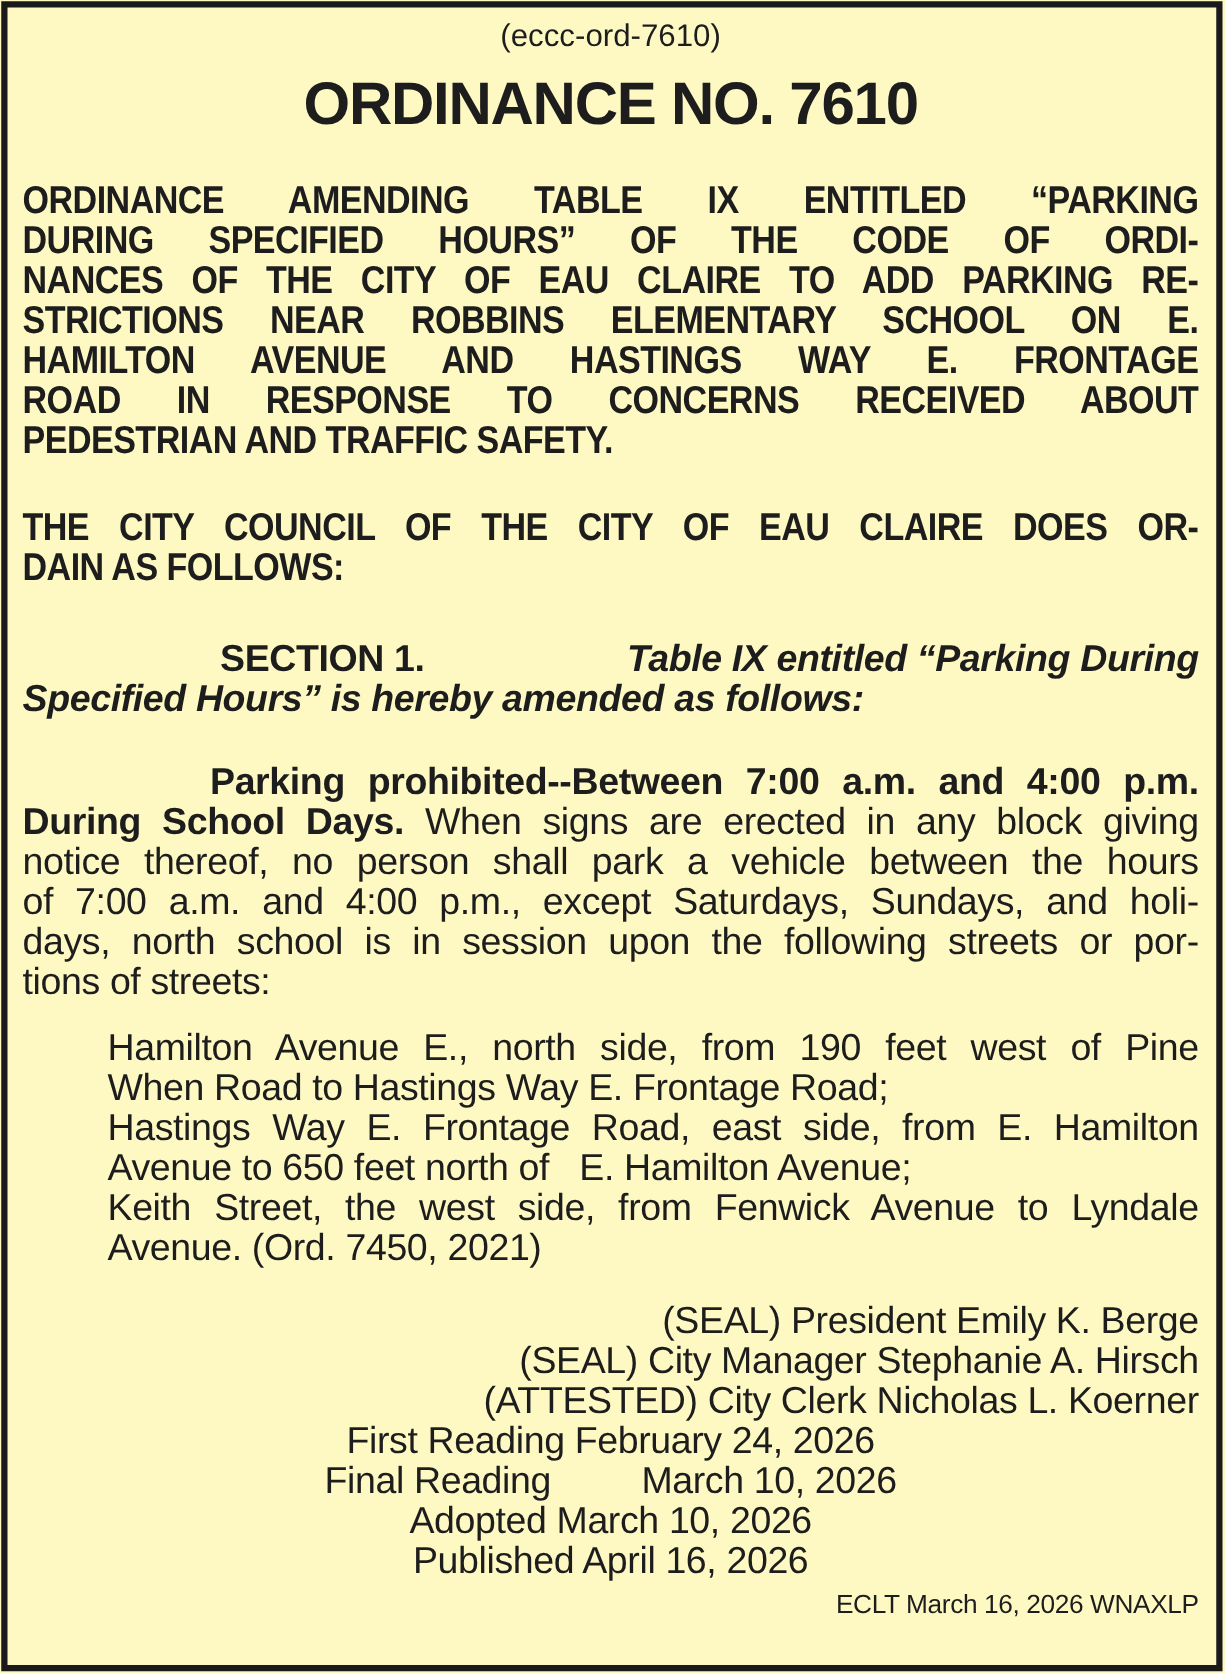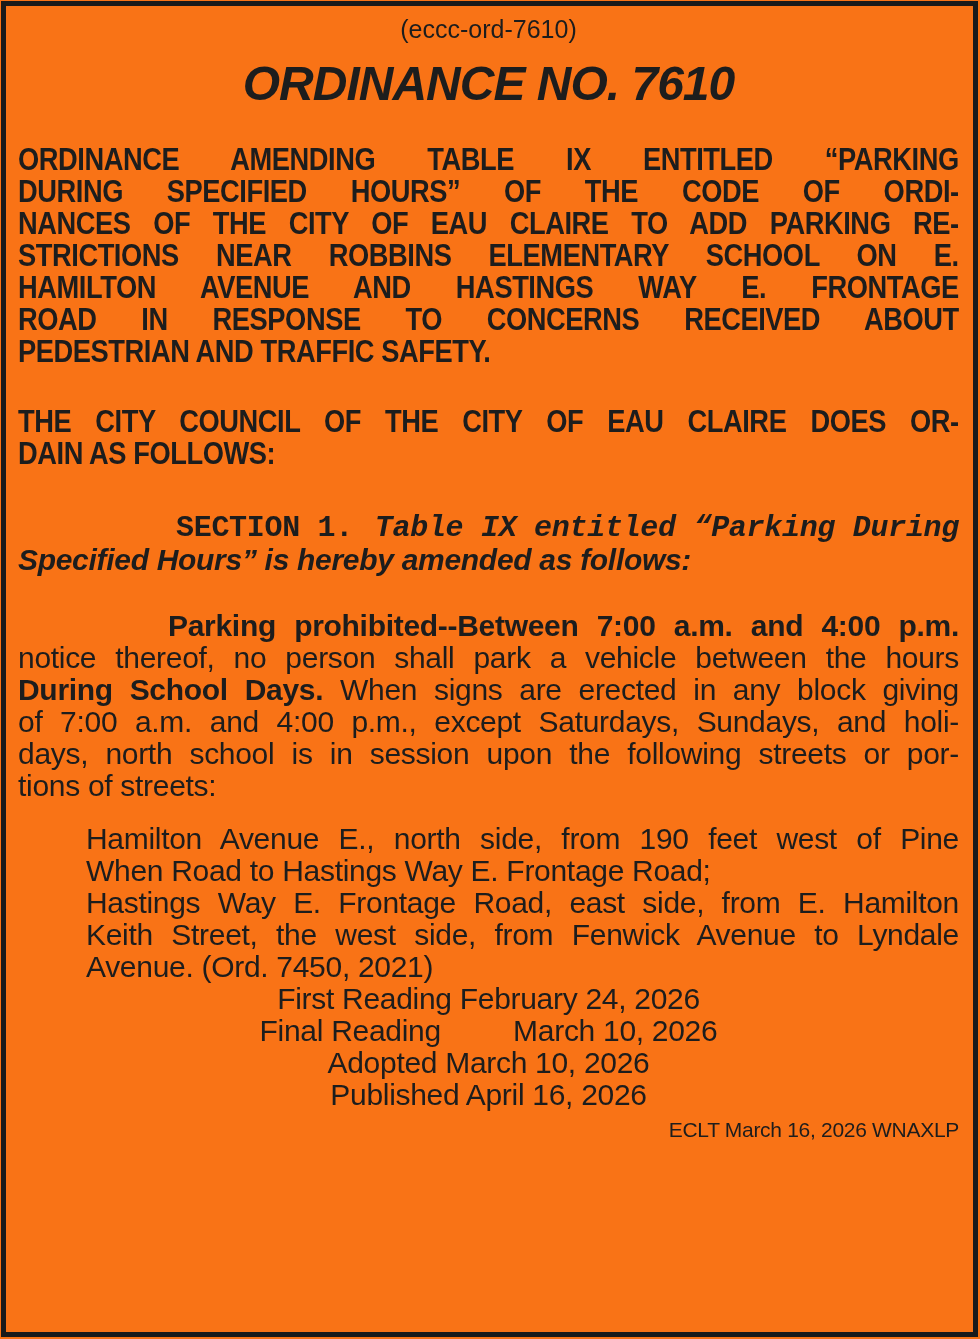--- a/index.html
+++ b/index.html
@@ -1,54 +1,54 @@
 <!DOCTYPE html>
 <html><head>
 <meta charset="utf-8">
 <style>
   html,body{margin:0;padding:0;background:#ffffff;}
   .page{
     position:relative;
     width:980px;height:1339px;
     box-sizing:border-box;
-    background:#f97316;
+    background:#fef9c3;
     font-family:"Liberation Sans","DejaVu Sans",sans-serif;
     color:#1d1d1d;
     overflow:hidden;
   }
   .frame{
     position:absolute;left:1px;top:1px;right:2px;bottom:2px;
     border:5px solid #1a1a1a;
     box-sizing:border-box;
     padding:8px 14px 0 12px;
     overflow:hidden;
   }
   .code-line{
     font-size:25px;line-height:30px;text-align:center;letter-spacing:0;
   }
   .doc-title{
     margin-top:14px;
     font-size:48px;line-height:52px;font-weight:bold;
-    text-align:center;letter-spacing:-1px;font-style:italic;
+    text-align:center;letter-spacing:-1px;
   }
   
   .cond{
     width:113.6%;
     transform:scaleX(0.88);
     transform-origin:0 0;
     font-weight:bold;
     font-size:31px;line-height:32px;
     letter-spacing:-0.5px;
   }
   .body-size{font-size:30px;line-height:32px;letter-spacing:-0.3px;}
   .jl{text-align:justify;text-align-last:justify;}
   .preamble{margin-top:34px;}
   .ordain{margin-top:38px;}
   .section-block{margin-top:42px;font-weight:bold;}
-  .section-line1{display:flex;justify-content:space-between;padding-left:158px;font-family:Liberation Mono, monospace;}
+  .section-line1{display:flex;justify-content:space-between;padding-left:158px;}
   .ital{font-style:italic;}
   .parking{margin-top:34px;}
   .parking .lead{padding-left:150px;}
   .b{font-weight:bold;}
   .u{
     text-decoration-thickness:2.5px;
     text-underline-offset:4px;
   }
   .streets{margin-top:21px;padding-left:68px;}
   .sigs{margin-top:26px;text-align:right;}
@@ -89,43 +89,51 @@
         <span>SECTION 1.</span>
         <span class="ital">Table IX entitled “Parking During</span>
       </div>
       <div class="ital">Specified Hours” is hereby amended as follows:</div>
     </div>
 
     <div class="parking body-size">
       <div class="jl lead">
         <span class="b u">Parking prohibited--Between 7:00 a.m. and 4:00 p.m.</span>
       </div>
-      <div class="jl">notice thereof, no person shall park a vehicle between the hours</div>
       <div class="jl">
         <span class="b u">During School Days</span><span class="b">.</span><span> When signs are erected in any block giving</span>
       </div>
+      <div class="jl">notice thereof, no person shall park a vehicle between the hours</div>
       <div class="jl">of 7:00 a.m. and 4:00 p.m., except Saturdays, Sundays, and holi-</div>
       <div class="jl">days, north school is in session upon the following streets or por-</div>
       <div>tions of streets:</div>
     </div>
 
     <div class="streets body-size">
       <div class="jl">
         <span class="u">Hamilton Avenue E., north side, from 190 feet west of Pine</span>
       </div>
       <div>
         <span class="u">When Road to Hastings Way E. Frontage Road;</span>
       </div>
       <div class="jl">
         <span class="u">Hastings Way E. Frontage Road, east side, from E. Hamilton</span>
       </div>
+      <div>
+        <span class="u">Avenue to 650 feet north of &nbsp;&nbsp;E. Hamilton Ave</span><span>nue;</span>
+      </div>
       <div class="jl">Keith Street, the west side, from Fenwick Avenue to Lyndale</div>
       <div>Avenue. (Ord. 7450, 2021)</div>
     </div>
 
+    <div class="sigs body-size">
+      <div>(SEAL) President Emily K. Berge</div>
+      <div>(SEAL) City Manager Stephanie A. Hirsch</div>
+      <div>(ATTESTED) City Clerk Nicholas L. Koerner</div>
+    </div>
 
     <div class="readings body-size">
       <div>First Reading February 24, 2026</div>
       <div>Final Reading &nbsp;&nbsp;&nbsp;&nbsp;&nbsp;&nbsp;&nbsp;&nbsp;March 10, 2026</div>
       <div>Adopted March 10, 2026</div>
       <div>Published April 16, 2026</div>
     </div>
 
     <div class="legal-footer">ECLT March 16, 2026 WNAXLP</div>
 

